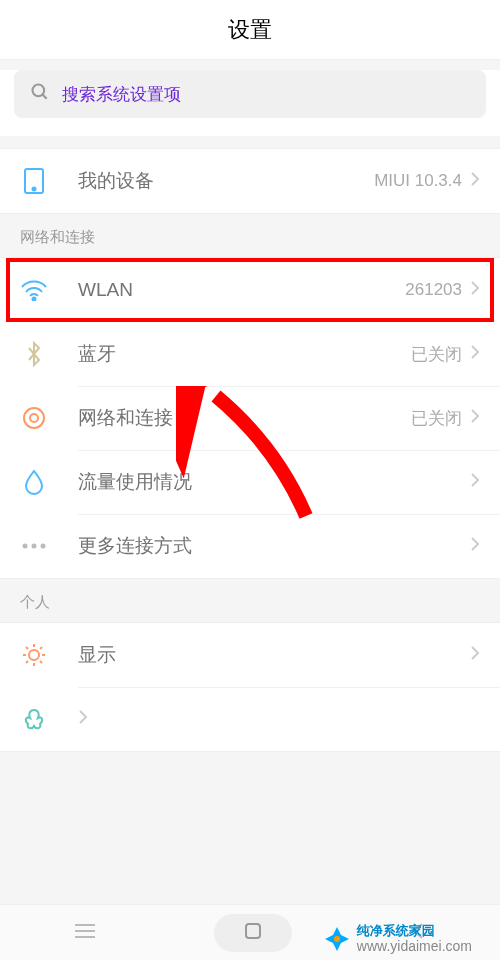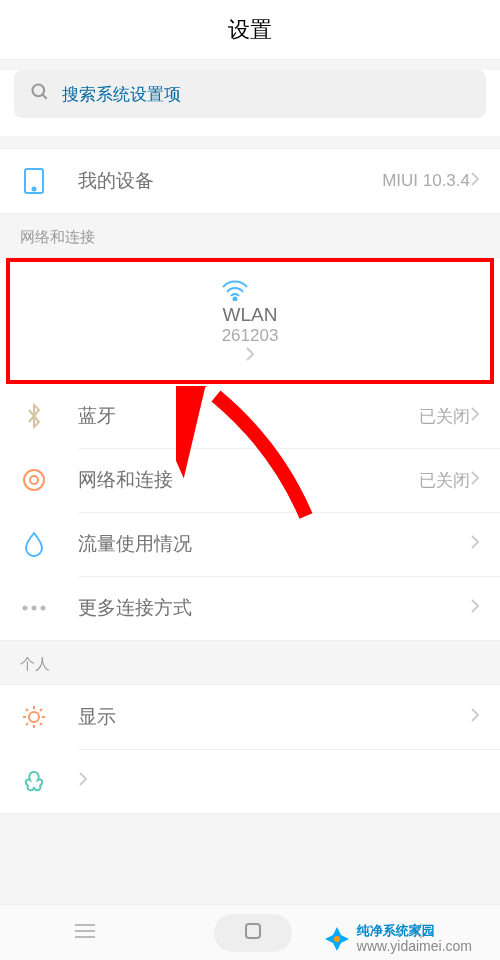--- a/index.html
+++ b/index.html
@@ -31,21 +31,21 @@
       height: 48px;
       display: flex;
       align-items: center;
       padding: 0 16px;
     }
     .search-icon {
       color: #999;
       margin-right: 12px;
     }
     .search-placeholder {
-      color: #0369a1;
+      color: #6d28d9;
       font-size: 17px;
     }
     .section-white {
       background: #fff;
       border-top: 1px solid #eee;
       border-bottom: 1px solid #eee;
     }
     .spacer {
       height: 12px;
       background: #f5f5f5;
@@ -81,29 +81,29 @@
       justify-content: center;
     }
     .row-label {
       flex: 1;
       font-size: 19px;
       color: #737373;
     }
     .row-value {
       color: #aaa;
       font-size: 17px;
+      margin-right: 8px;
     }
     .chevron {
       color: #ccc;
     }
     .highlight {
       border: 4px solid #ff0000;
       margin: 0 6px;
       padding: 14px 10px;
-      flex-direction: column;
     }
     .highlight::before { display: none; }
     .highlight + .row::before { display: none; }
     .arrow-overlay {
       position: absolute;
       top: 386px;
       left: 176px;
       pointer-events: none;
     }
     .nav-bar {

